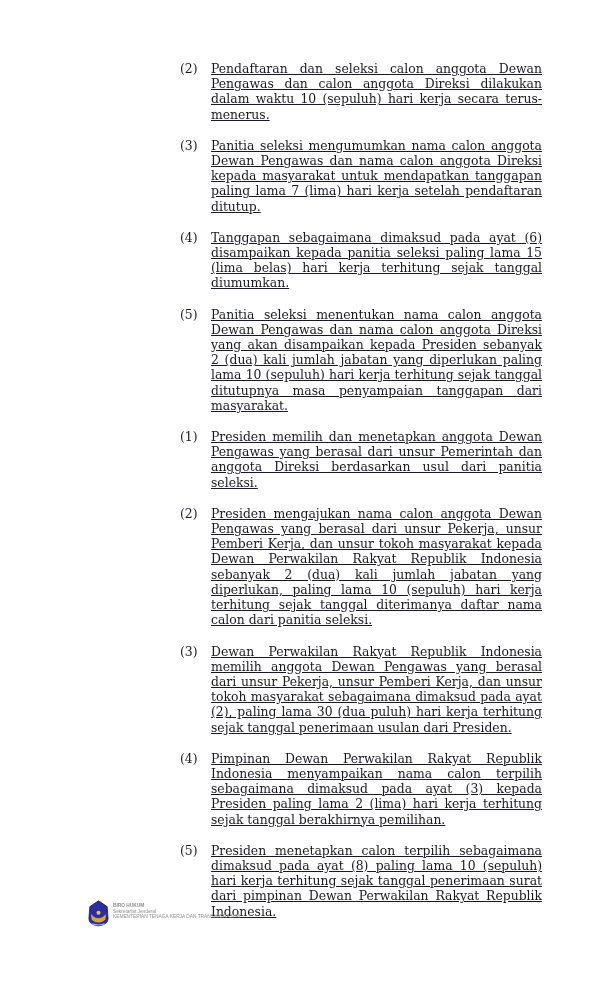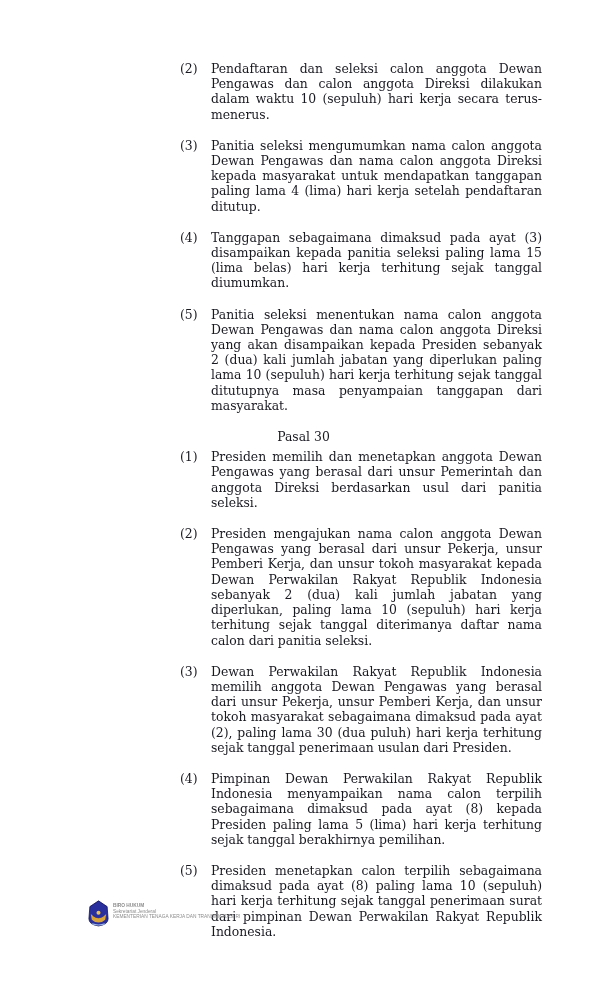--- a/index.html
+++ b/index.html
@@ -20,21 +20,21 @@
     width: 362px;
     color: #191922;
     font-size: 12.4px;
     line-height: 15.2px;
   }
   .clause {
     display: flex;
     margin-bottom: 16px;
   }
   .clause .num { flex: 0 0 31px; }
-  .clause .txt { flex: 1; text-align: justify; }
+  .clause .txt { flex: 1; text-align: justify; text-decoration: underline; }
   .heading {
     width: 607px;
     margin-left: -180px;
     text-align: center;
     margin-bottom: 5px;
   }
   .footer {
     position: absolute;
     left: 87px; top: 900px;
     display: flex;
@@ -61,53 +61,52 @@
 
   <div class="content">
 
     <div class="clause">
       <span class="num">(2)</span>
       <span class="txt">Pendaftaran dan seleksi calon anggota Dewan Pengawas dan calon anggota Direksi dilakukan dalam waktu 10 (sepuluh) hari kerja secara terus-menerus.</span>
     </div>
 
     <div class="clause">
       <span class="num">(3)</span>
-      <span class="txt">Panitia seleksi mengumumkan nama calon anggota Dewan Pengawas dan nama calon anggota Direksi kepada masyarakat untuk mendapatkan tanggapan paling lama 4 (lima) hari kerja setelah pendaftaran ditutup.</span>
+      <span class="txt">Panitia seleksi mengumumkan nama calon anggota Dewan Pengawas dan nama calon anggota Direksi kepada masyarakat untuk mendapatkan tanggapan paling lama 7 (lima) hari kerja setelah pendaftaran ditutup.</span>
     </div>
 
     <div class="clause">
       <span class="num">(4)</span>
-      <span class="txt">Tanggapan sebagaimana dimaksud pada ayat (3) disampaikan kepada panitia seleksi paling lama 15 (lima belas) hari kerja terhitung sejak tanggal diumumkan.</span>
+      <span class="txt">Tanggapan sebagaimana dimaksud pada ayat (6) disampaikan kepada panitia seleksi paling lama 15 (lima belas) hari kerja terhitung sejak tanggal diumumkan.</span>
     </div>
 
     <div class="clause">
       <span class="num">(5)</span>
       <span class="txt">Panitia seleksi menentukan nama calon anggota Dewan Pengawas dan nama calon anggota Direksi yang akan disampaikan kepada Presiden sebanyak 2 (dua) kali jumlah jabatan yang diperlukan paling lama 10 (sepuluh) hari kerja terhitung sejak tanggal ditutupnya masa penyampaian tanggapan dari masyarakat.</span>
     </div>
 
-    <div class="heading">Pasal 30</div>
 
     <div class="clause">
       <span class="num">(1)</span>
       <span class="txt">Presiden memilih dan menetapkan anggota Dewan Pengawas yang berasal dari unsur Pemerintah dan anggota Direksi berdasarkan usul dari panitia seleksi.</span>
     </div>
 
     <div class="clause">
       <span class="num">(2)</span>
       <span class="txt">Presiden mengajukan nama calon anggota Dewan Pengawas yang berasal dari unsur Pekerja, unsur Pemberi Kerja, dan unsur tokoh masyarakat kepada Dewan Perwakilan Rakyat Republik Indonesia sebanyak 2 (dua) kali jumlah jabatan yang diperlukan, paling lama 10 (sepuluh) hari kerja terhitung sejak tanggal diterimanya daftar nama calon dari panitia seleksi.</span>
     </div>
 
     <div class="clause">
       <span class="num">(3)</span>
       <span class="txt">Dewan Perwakilan Rakyat Republik Indonesia memilih anggota Dewan Pengawas yang berasal dari unsur Pekerja, unsur Pemberi Kerja, dan unsur tokoh masyarakat sebagaimana dimaksud pada ayat (2), paling lama 30 (dua puluh) hari kerja terhitung sejak tanggal penerimaan usulan dari Presiden.</span>
     </div>
 
     <div class="clause">
       <span class="num">(4)</span>
-      <span class="txt">Pimpinan Dewan Perwakilan Rakyat Republik Indonesia menyampaikan nama calon terpilih sebagaimana dimaksud pada ayat (8) kepada Presiden paling lama 5 (lima) hari kerja terhitung sejak tanggal berakhirnya pemilihan.</span>
+      <span class="txt">Pimpinan Dewan Perwakilan Rakyat Republik Indonesia menyampaikan nama calon terpilih sebagaimana dimaksud pada ayat (3) kepada Presiden paling lama 2 (lima) hari kerja terhitung sejak tanggal berakhirnya pemilihan.</span>
     </div>
 
     <div class="clause">
       <span class="num">(5)</span>
       <span class="txt">Presiden menetapkan calon terpilih sebagaimana dimaksud pada ayat (8) paling lama 10 (sepuluh) hari kerja terhitung sejak tanggal penerimaan surat dari pimpinan Dewan Perwakilan Rakyat Republik Indonesia.</span>
     </div>
 
   </div>
 
   <div class="footer">

